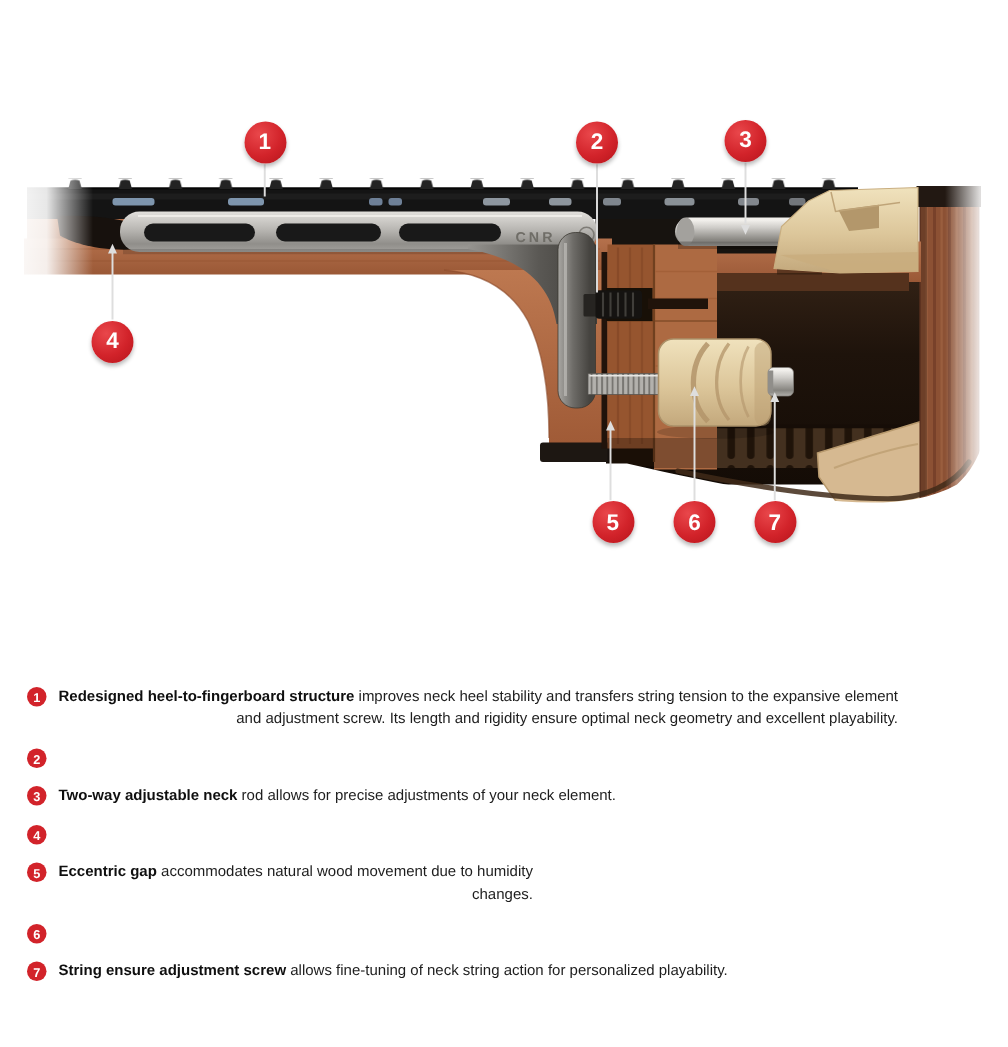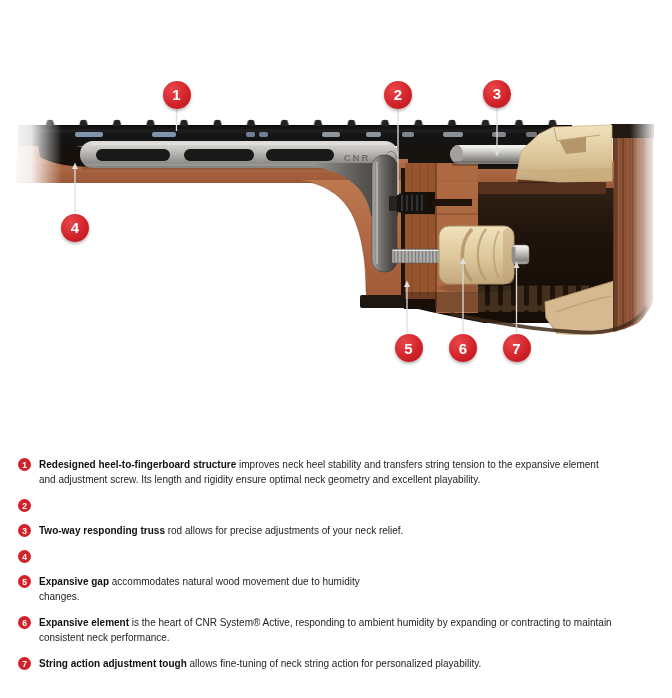--- a/index.html
+++ b/index.html
@@ -8,21 +8,21 @@
   .diagram{position:absolute;left:0;top:0;width:672px;height:445px;}
   .diagram svg{position:absolute;left:0;top:0;}
   .callout{position:absolute;width:28px;height:28px;border-radius:50%;
     background:radial-gradient(circle at 35% 30%, #e9474b, #d2232a 55%, #b5141b 100%);
     color:#fff;font-weight:bold;font-size:15px;display:flex;align-items:center;justify-content:center;
     box-shadow:0 2px 3px rgba(0,0,0,.28);letter-spacing:0;}
   .legend{position:absolute;left:18px;top:457px;width:645px;}
   .item{display:flex;align-items:flex-start;gap:8px;margin-bottom:11px;}
   .bullet{flex:none;width:13px;height:13px;border-radius:50%;background:#d2232a;color:#fff;
     font-size:8.5px;font-weight:bold;display:flex;align-items:center;justify-content:center;margin-top:1px;}
-  .item p{margin:0;font-size:10px;line-height:15px;color:#1d1d1d;}
+  .item p{margin:0;font-size:10px;line-height:15px;color:#1d1d1d;text-align:right;}
   .item b{font-weight:700;color:#0f0f0f;}
   .desc{white-space:pre-wrap;}
 </style>
 </head>
 <body>
 
 <div class="stage">
 
   <div class="diagram">
     <svg width="672" height="445" viewBox="0 0 672 445">
@@ -260,34 +260,32 @@
     <div class="item">
       <span class="bullet">1</span>
       <p><b>Redesigned heel-to-fingerboard structure</b><span class="desc"> improves neck heel stability and transfers string tension to the expansive element
 and adjustment screw. Its length and rigidity ensure optimal neck geometry and excellent playability.</span></p>
     </div>
     <div class="item">
       <span class="bullet">2</span>
     </div>
     <div class="item">
       <span class="bullet">3</span>
-      <p><b>Two-way responding truss</b><span class="desc"> rod allows for precise adjustments of your neck relief.</span></p>
+      <p><b>Two-way adjustable neck</b><span class="desc"> rod allows for precise adjustments of your neck element.</span></p>
     </div>
     <div class="item">
       <span class="bullet">4</span>
     </div>
     <div class="item">
       <span class="bullet">5</span>
-      <p><b>Expansive gap</b><span class="desc"> accommodates natural wood movement due to humidity
+      <p><b>Eccentric gap</b><span class="desc"> accommodates natural wood movement due to humidity
 changes.</span></p>
     </div>
     <div class="item">
       <span class="bullet">6</span>
-      <p><b>Expansive element</b><span class="desc"> is the heart of CNR System® Active, responding to ambient humidity by expanding or contracting to maintain
-consistent neck performance.</span></p>
     </div>
     <div class="item">
       <span class="bullet">7</span>
-      <p><b>String action adjustment tough</b><span class="desc"> allows fine-tuning of neck string action for personalized playability.</span></p>
+      <p><b>String ensure adjustment screw</b><span class="desc"> allows fine-tuning of neck string action for personalized playability.</span></p>
     </div>
   </div>
 
 </div>
 
 </body></html>

